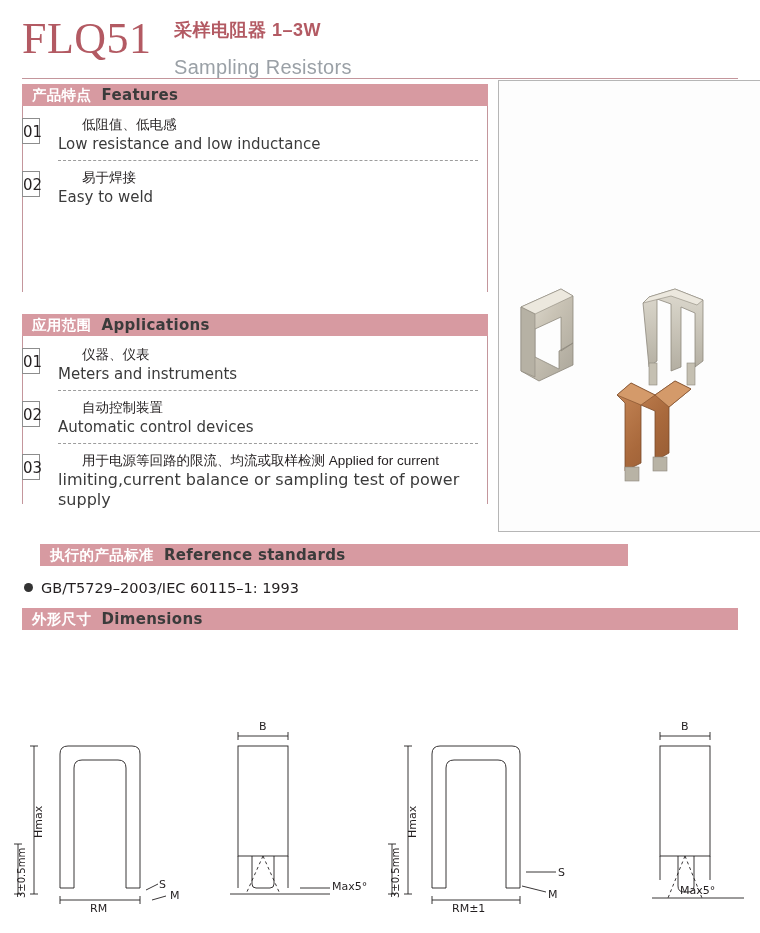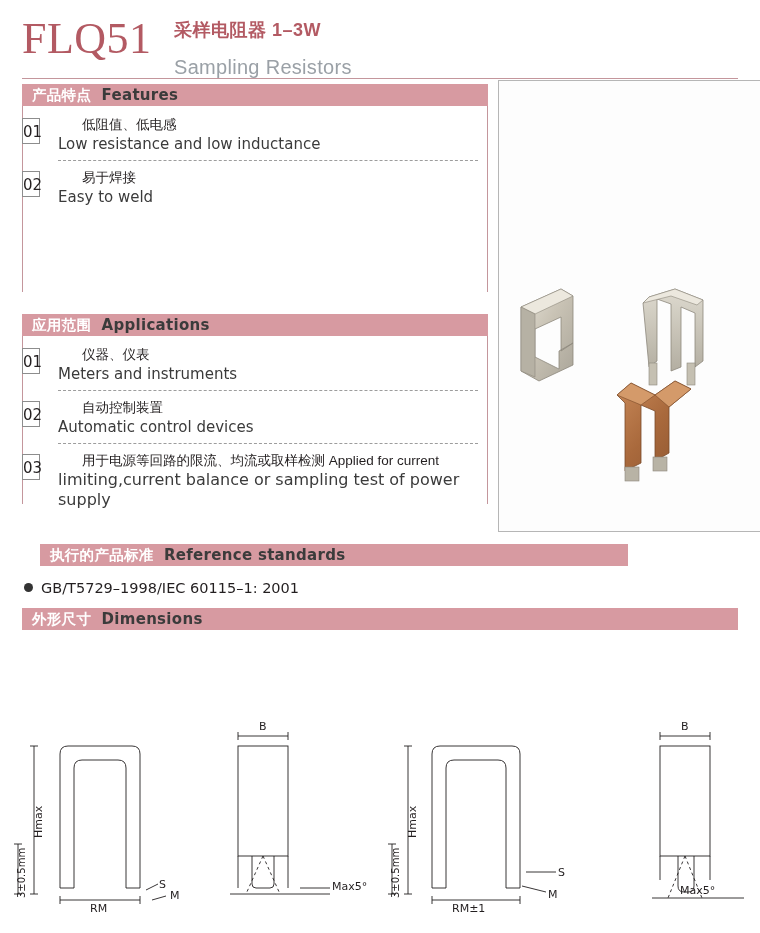--- a/index.html
+++ b/index.html
@@ -279,21 +279,21 @@
       <rect x="154" y="376" width="14" height="14" fill="#b8b3a5" stroke="#8d887c" stroke-width="0.6"></rect>
     </g>
   </svg>
 </div>
 
 <div class="bar" style="left:22px; top:544px; width:588px;margin-left:18px;">
   <span>执行的产品标准</span>
   <span class="en" style="margin-left:6px;">Reference standards</span>
 </div>
 <div class="std-line">
-  <span class="bullet"></span><span>GB/T5729–1998/IEC 60115–1: 2001</span>
+  <span class="bullet"></span><span>GB/T5729–2003/IEC 60115–1: 1993</span>
 </div>
 
 <div class="bar" style="left:22px; top:608px; width:716px;">
   <span>外形尺寸</span>
   <span class="en" style="margin-left:6px;">Dimensions</span>
 </div>
 
 <div class="dims">
 
   <svg width="760" height="285" viewBox="0 0 760 285" style="position:absolute;left:0;top:0;">

